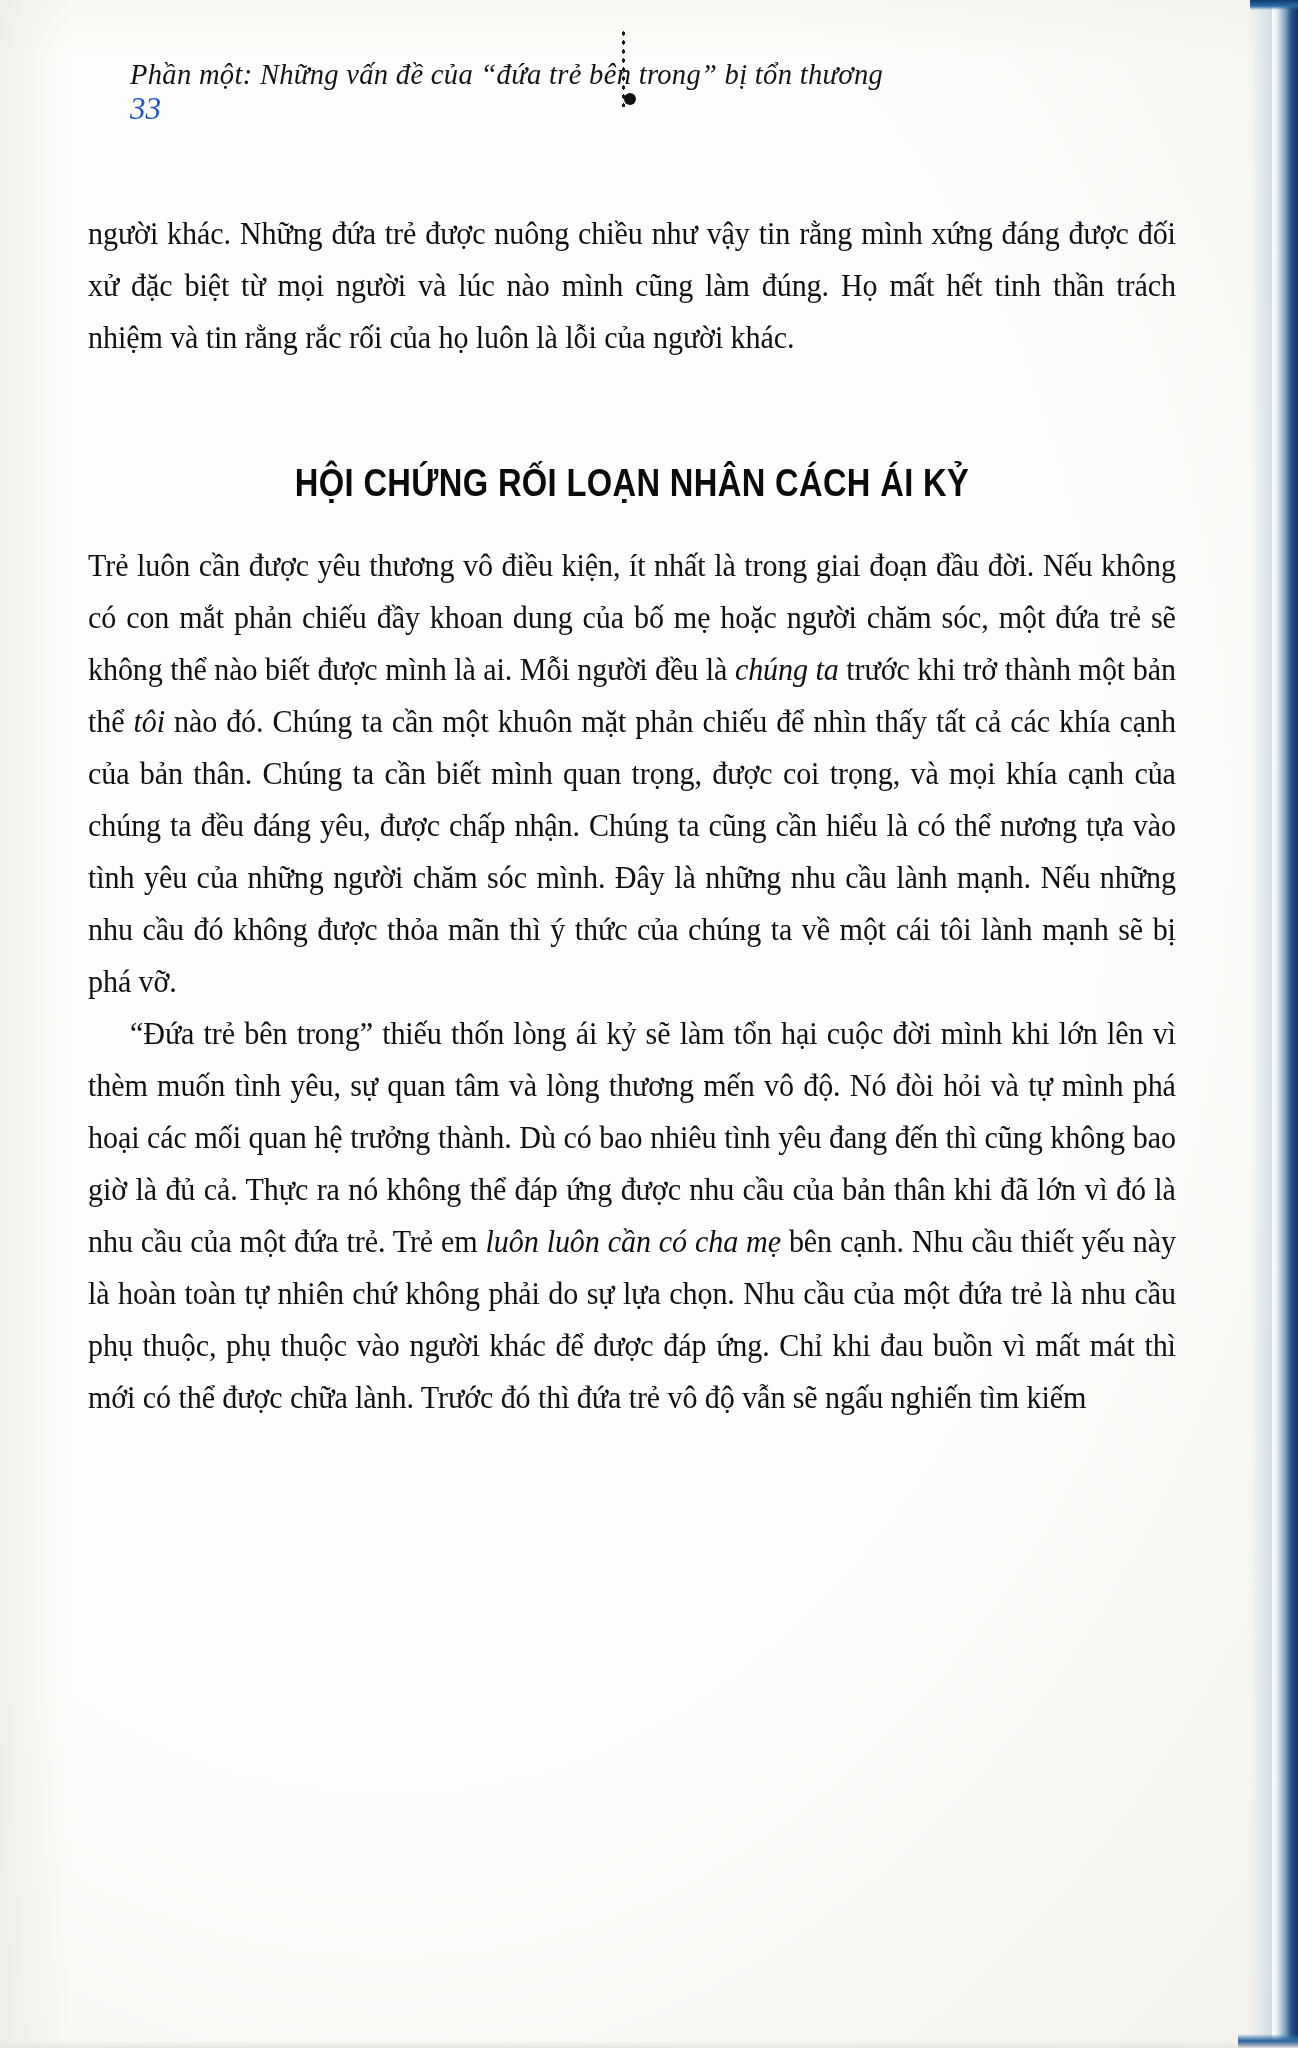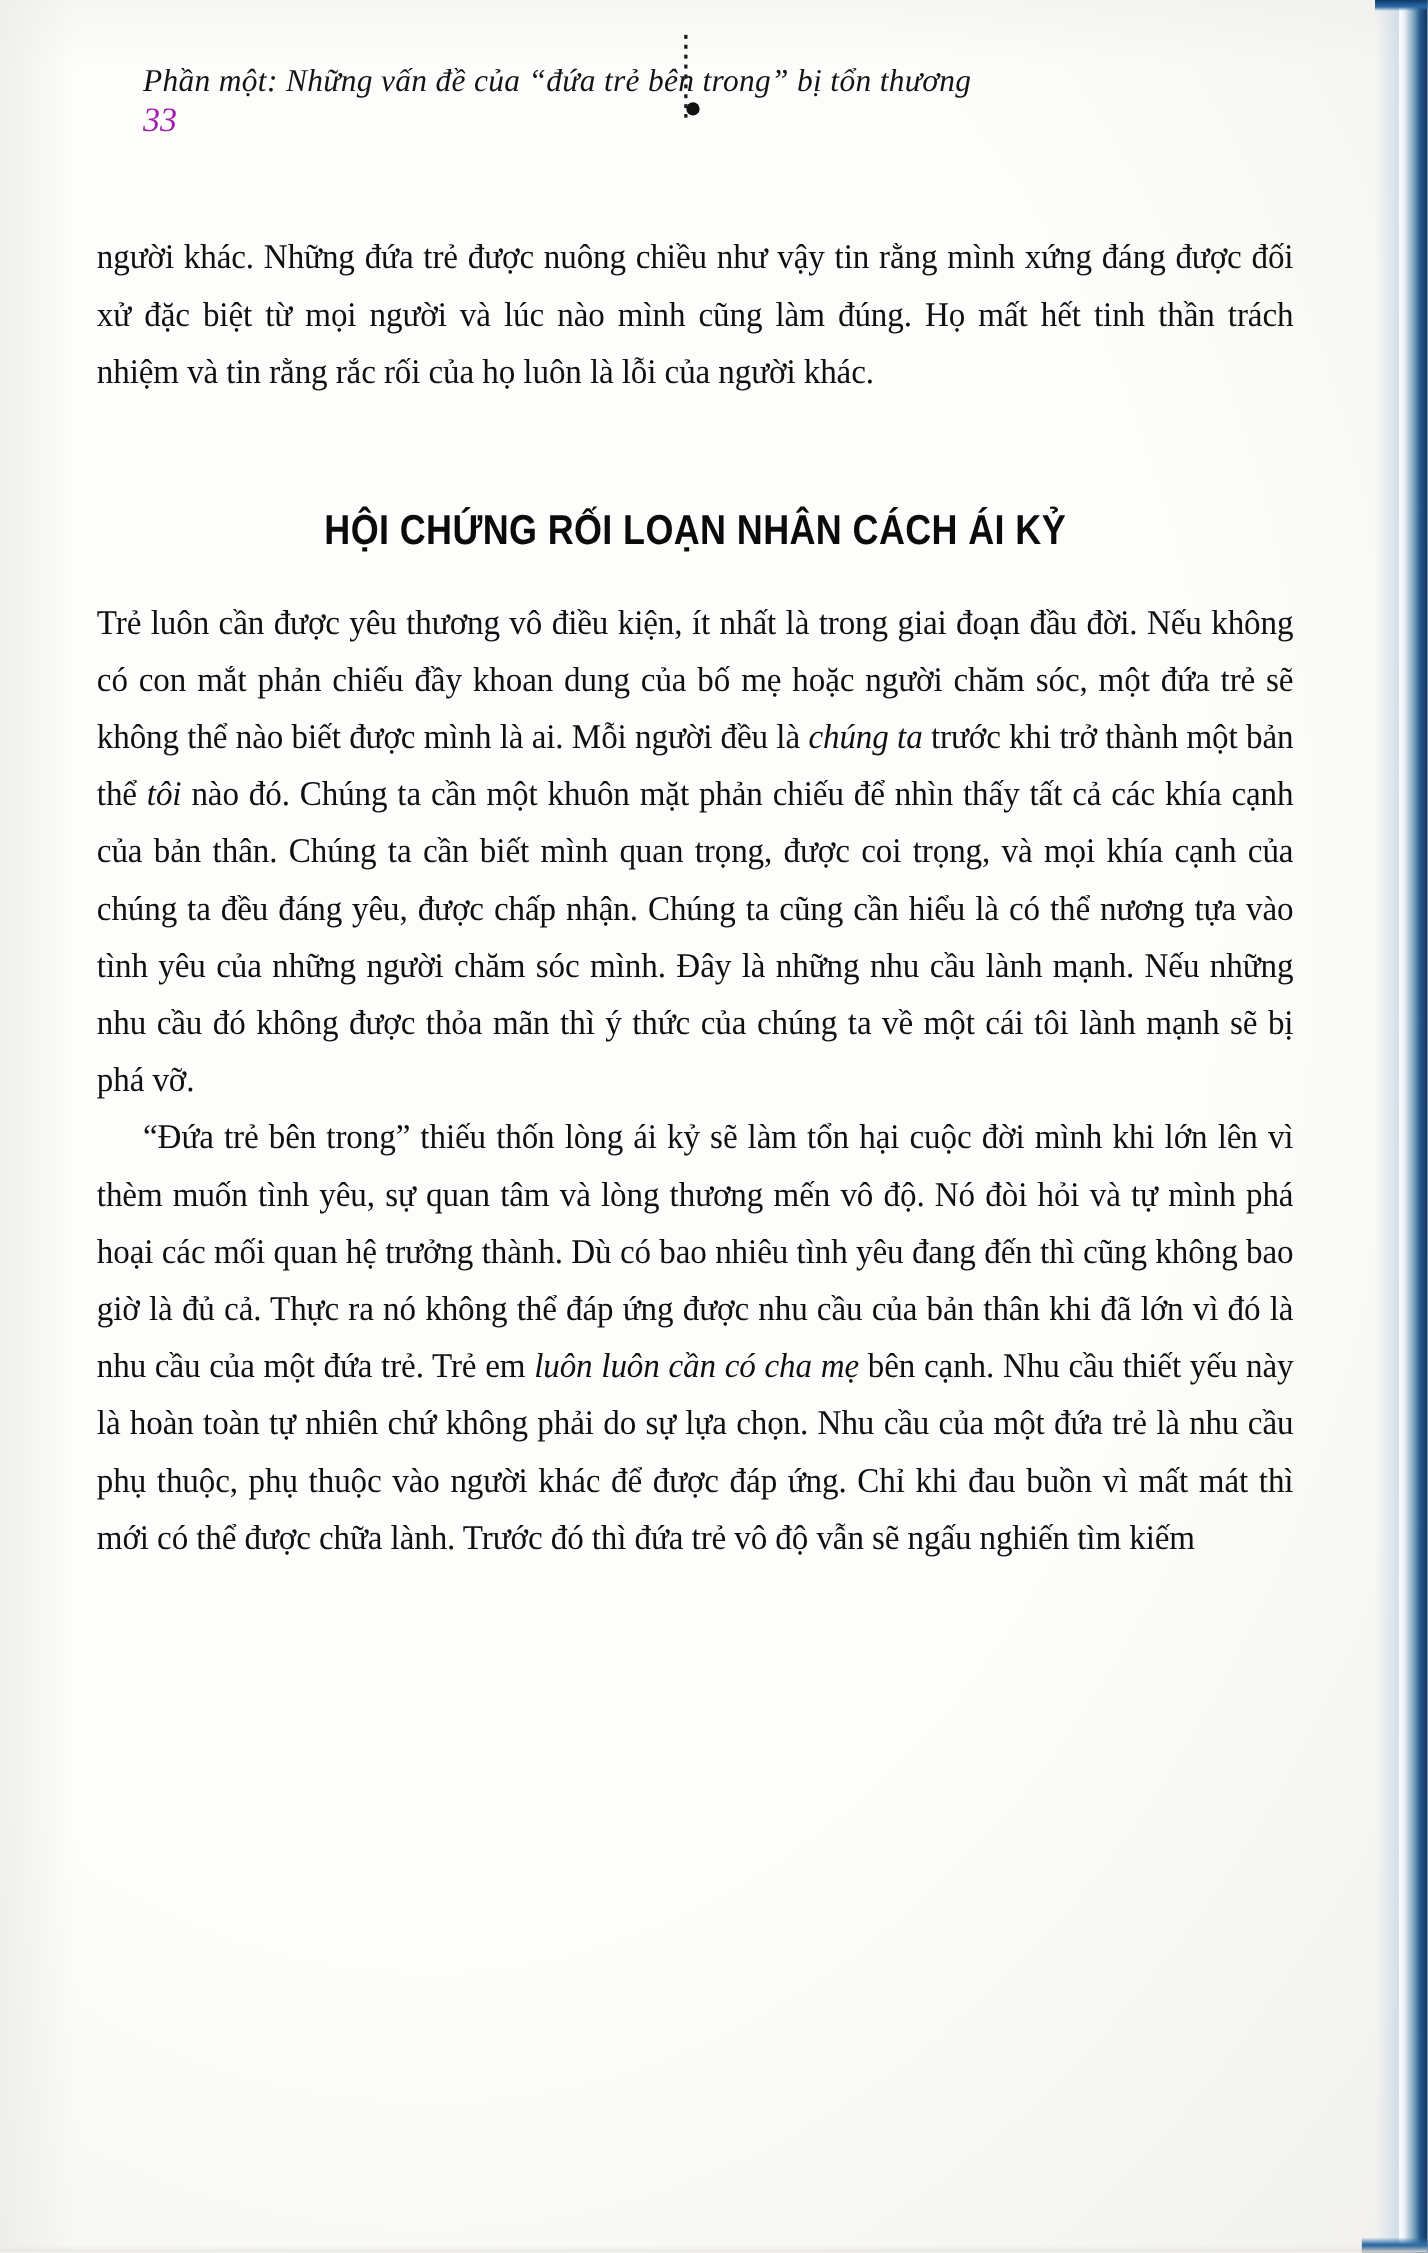--- a/index.html
+++ b/index.html
@@ -122,21 +122,21 @@
     width: 12px;
     height: 12px;
     border-radius: 50%;
     background: #111;
   }
   .header-pageno {
     margin-left: 34px;
     font-family: "Liberation Serif", "DejaVu Serif", serif;
     font-style: italic;
     font-size: 31px;
-    color: #a21caf;
+    color: #1d4ed8;
   }
 
   
   .textblock {
     position: absolute;
     left: 88px;
     top: 208px;
     width: 1088px;
   }
   p.body {

